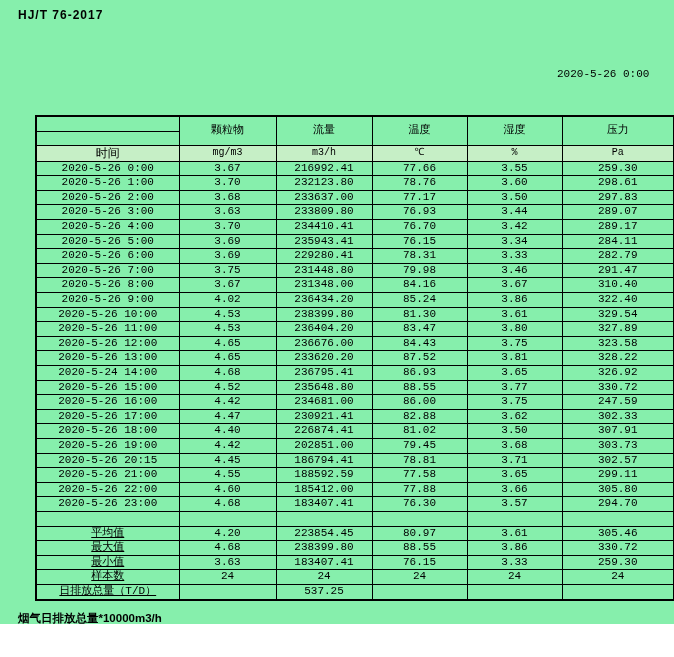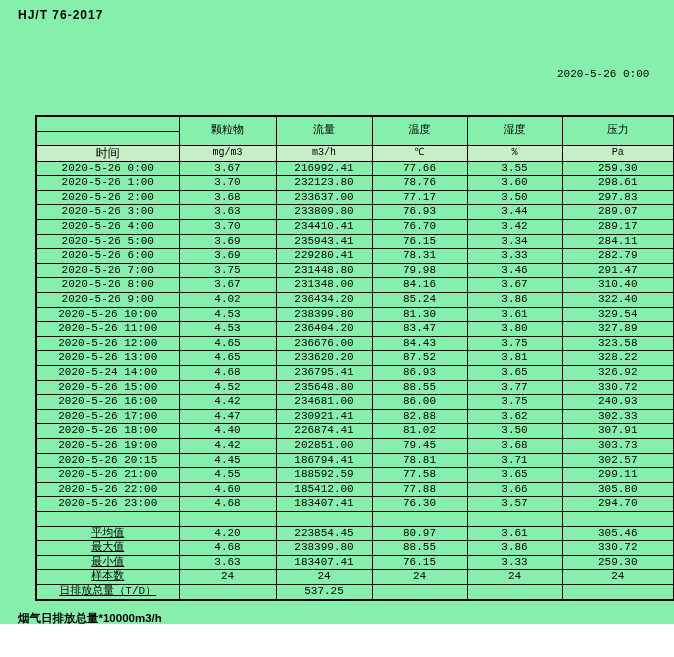--- a/index.html
+++ b/index.html
@@ -200,21 +200,21 @@
           <td>88.55</td>
           <td>3.77</td>
           <td>330.72</td>
         </tr>
         <tr>
           <td class="time-cell">2020-5-26 16:00</td>
           <td>4.42</td>
           <td>234681.00</td>
           <td>86.00</td>
           <td>3.75</td>
-          <td>240.93</td>
+          <td>247.59</td>
         </tr>
         <tr>
           <td class="time-cell">2020-5-26 17:00</td>
           <td>4.47</td>
           <td>230921.41</td>
           <td>82.88</td>
           <td>3.62</td>
           <td>302.33</td>
         </tr>
         <tr>

